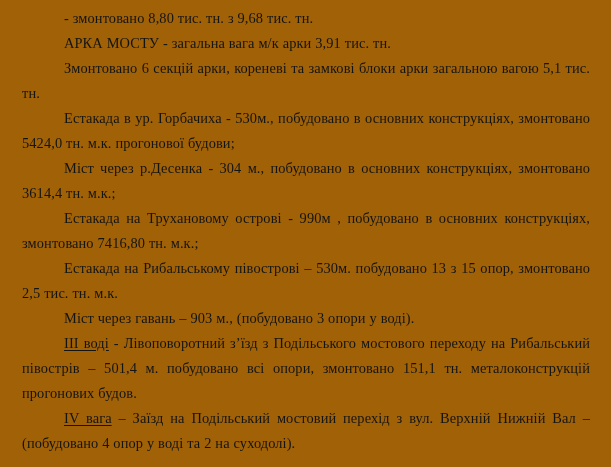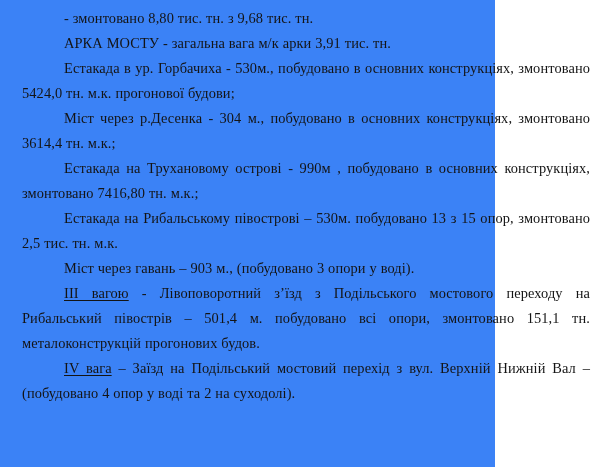--- a/index.html
+++ b/index.html
@@ -11,23 +11,23 @@
   body {
     width: 611px;
     height: 467px;
     overflow: hidden;
     font-family: "Liberation Serif", "DejaVu Serif", serif;
     color: #1a1a1a;
     -webkit-font-smoothing: antialiased;
   }
   .page {
     position: relative;
-    width: 495px;
+    width: 611px;
     height: 467px;
-    background: #3b82f6;
+    background: #a16207;
     box-sizing: border-box;
     padding: 0;
   }
   .text-body {
     position: absolute;
     left: 22px;
     top: 6px;
     width: 568px;
   }
   p.para {
@@ -54,29 +54,30 @@
 </head>
 <body>
 
 <div class="page">
   <div class="text-body">
 
     <p class="para">- змонтовано  8,80 тис. тн.  з  9,68 тис. тн.</p>
 
     <p class="para">АРКА МОСТУ - загальна вага м/к арки 3,91 тис. тн.</p>
 
+    <p class="para"> Змонтовано 6 секцій арки, кореневі та замкові блоки арки загальною вагою 5,1 тис. тн.</p>
 
     <p class="para">Естакада в ур. Горбачиха - 530м., побудовано в основних конструкціях, змонтовано 5424,0 тн. м.к. прогонової будови;</p>
 
     <p class="para">Міст через р.Десенка - 304 м., побудовано в основних конструкціях, змонтовано 3614,4 тн. м.к.;</p>
 
     <p class="para">Естакада на Трухановому острові - 990м , побудовано в основних конструкціях, змонтовано 7416,80 тн. м.к.;</p>
 
     <p class="para">Естакада на Рибальському півострові – 530м. побудовано 13 з 15 опор, змонтовано 2,5 тис. тн. м.к.</p>
 
     <p class="para">Міст через гавань – 903 м.,  (побудовано 3 опори у воді).</p>
 
-    <p class="para"><span class="u nowrap">ІІІ вагою</span><span> - Лівоповоротний з’їзд з Подільського мостового переходу на Рибальський півострів – 501,4 м. побудовано всі опори, змонтовано 151,1 тн. металоконструкцій прогонових будов.</span></p>
+    <p class="para"><span class="u nowrap">ІІІ воді</span><span> - Лівоповоротний з’їзд з Подільського мостового переходу на Рибальський півострів – 501,4 м. побудовано всі опори, змонтовано 151,1 тн. металоконструкцій прогонових будов.</span></p>
 
     <p class="para"><span class="u nowrap">IV вага</span><span> – Заїзд на Подільський мостовий перехід з вул. Верхній Нижній Вал – (побудовано 4 опор у воді та 2 на суходолі).</span></p>
 
   </div>
 </div>
 
 </body></html>

